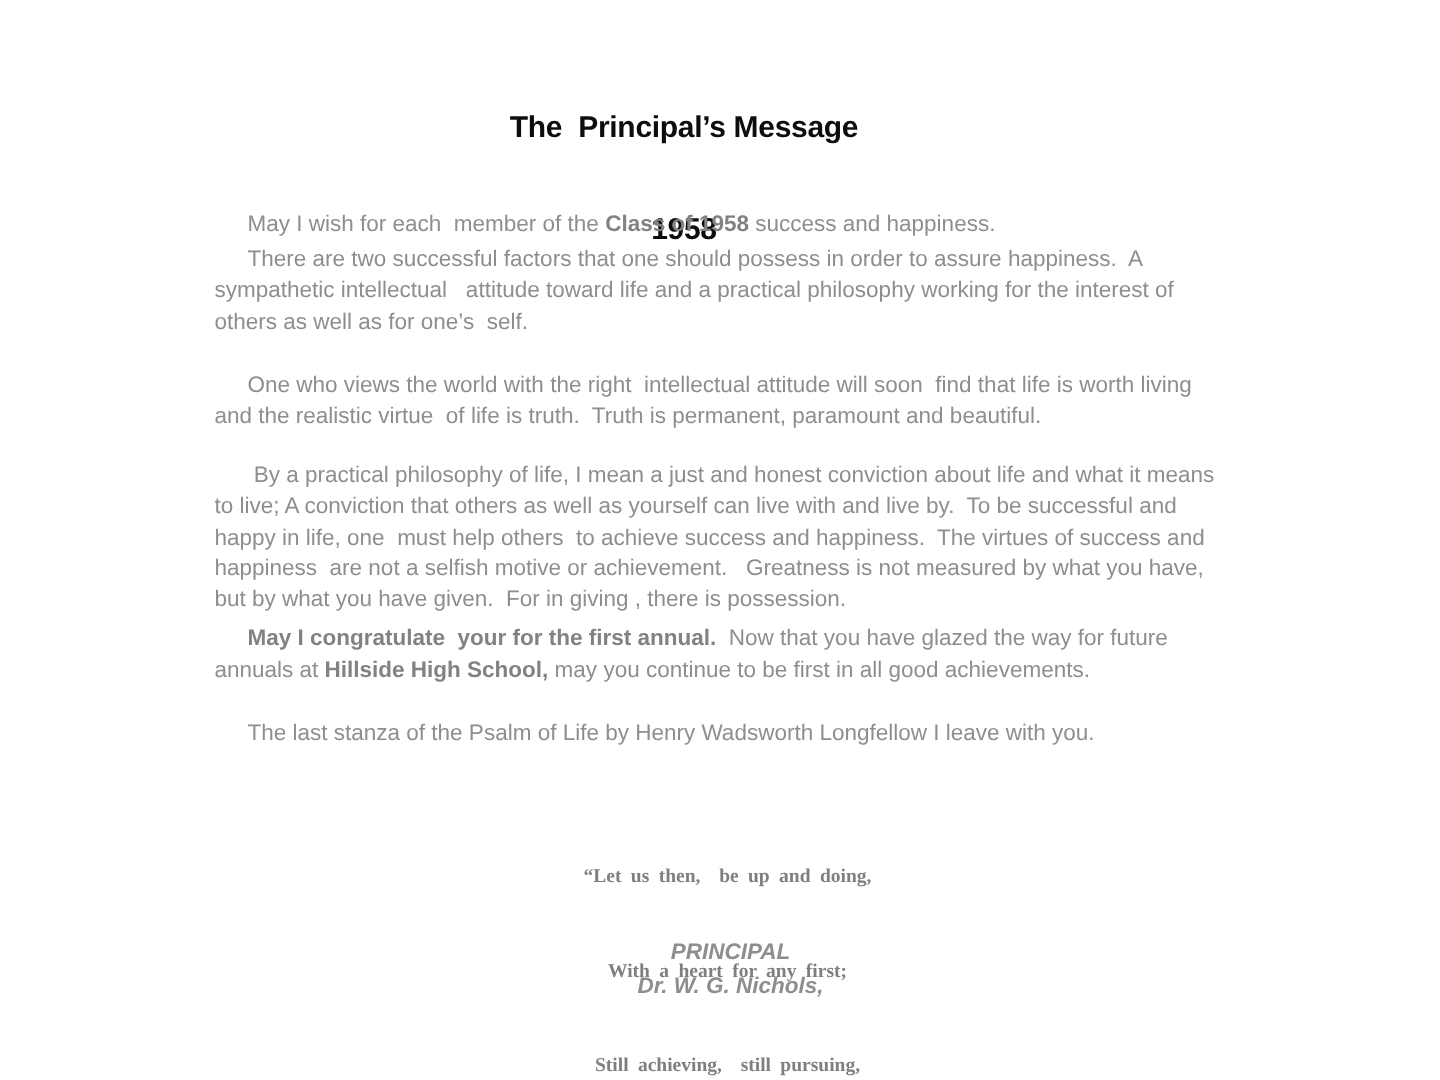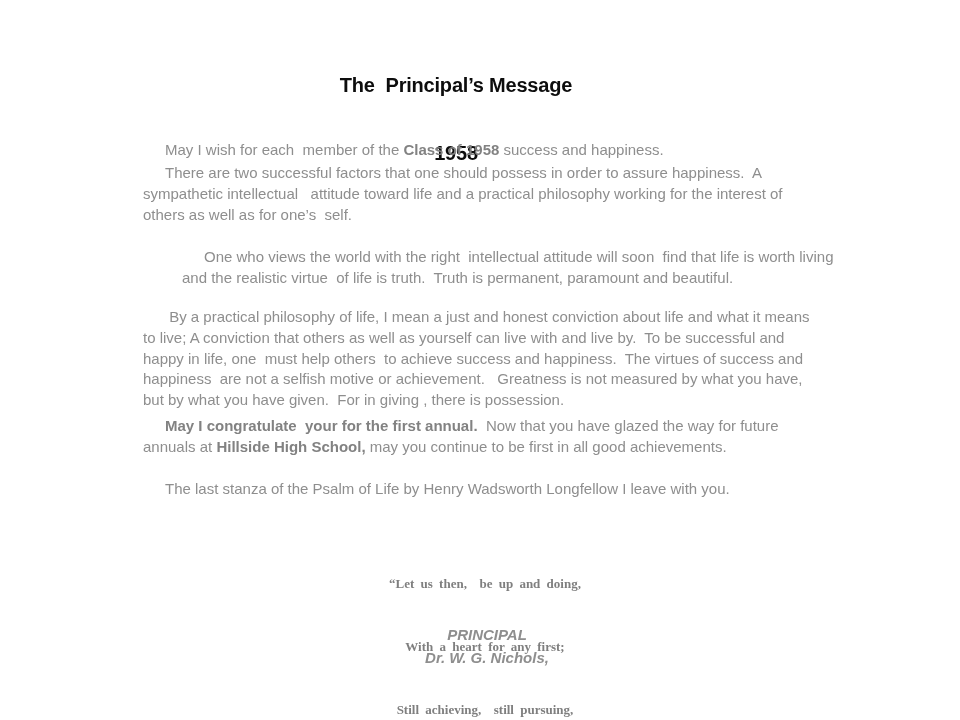--- a/index.html
+++ b/index.html
@@ -38,21 +38,21 @@
     text-indent: 22px;
     white-space: pre-wrap;
     margin: 0;
   }
   .para .b {
     font-weight: bold;
     color: #828282;
   }
   .p1 { top: 140px; }
   .p2 { top: 163px; }
-  .p3 { top: 247px; margin-left: 39px; }
+  .p3 { top: 247px; }
   .p4 { top: 307px; }
   .p5 { top: 416px; }
   .p6 { top: 479px; }
   .poem-block {
     position: absolute;
     top: 531px;
     left: 10px;
     width: 950px;
     text-align: center;
     font-family: "Liberation Serif", serif;

